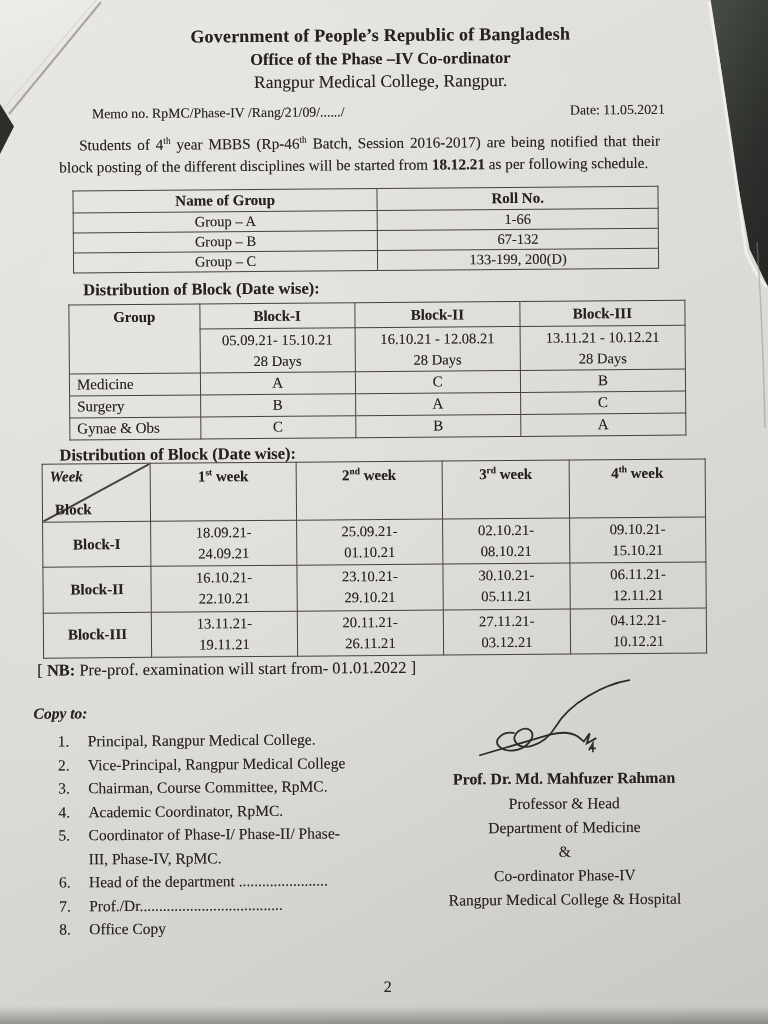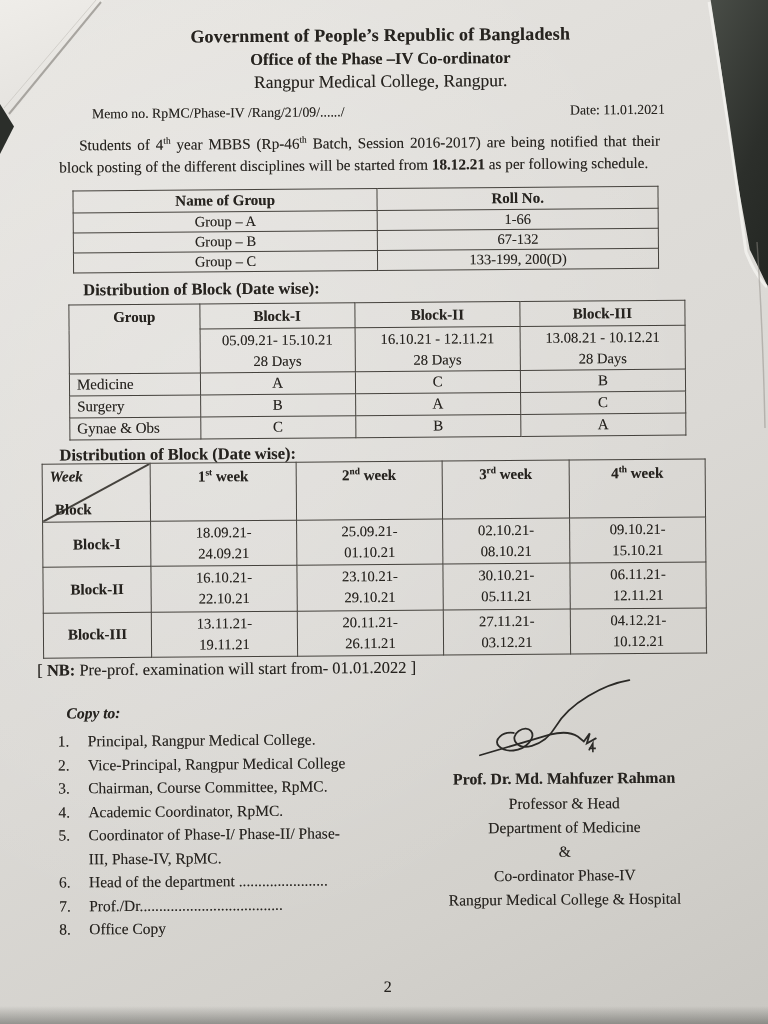--- a/index.html
+++ b/index.html
@@ -61,21 +61,21 @@
   .t-dist2 td.datecell { height:42px; font-size:14.6px; line-height:1.45; }
   .t-dist2 .blklabel { font-weight:bold; font-size:15px; }
   .corner-cell { position:relative; height:58px; }
   .corner-cell svg { position:absolute; inset:0; width:100%; height:100%; }
   .corner-top { position:absolute; top:4px; left:7px; font-weight:bold; font-style:italic; font-size:15px; }
   .corner-bottom { position:absolute; bottom:3px; left:12px; font-weight:bold; font-size:15px; }
 
   .nb-line { position:absolute; top:658px; left:36px; font-size:16.5px; }
   .nb-line b { font-weight:bold; }
 
-  .copy-title { position:absolute; top:702px; left:32px; font-size:15.5px; font-weight:bold; font-style:italic;margin-left:33px; }
+  .copy-title { position:absolute; top:702px; left:32px; font-size:15.5px; font-weight:bold; font-style:italic; }
   .copy-list { position:absolute; top:727px; left:56px; width:300px; }
   .copy-item { display:flex; font-size:15.5px; line-height:1.52; }
   .copy-num { width:30px; flex:0 0 30px; }
   .copy-text { width:262px; }
 
   .sig-block { position:absolute; top:768px; left:388px; width:348px; text-align:center; line-height:1.56; font-size:15.5px; }
   .sig-name { font-weight:bold; font-size:15.8px; }
   .sig-scribble { position:absolute; top:676px; left:468px; width:175px; height:100px; }
 
   .page-num { position:absolute; top:978px; left:0; width:100%; text-align:center; font-size:16px; }
@@ -98,21 +98,21 @@
 <div class="content">
 
   <div class="doc-header">
     <div class="l1">Government of People’s Republic of Bangladesh</div>
     <div class="l2">Office of the Phase –IV Co-ordinator</div>
     <div class="l3">Rangpur Medical College, Rangpur.</div>
   </div>
 
   <div class="memo-row">
     <span>Memo no. RpMC/Phase-IV /Rang/21/09/....../</span>
-    <span>Date: 11.01.2021</span>
+    <span>Date: 11.05.2021</span>
   </div>
 
   <p class="intro"><span class="indent"></span><span>Students of 4</span><sup>th</sup><span> year MBBS (Rp-46</span><sup>th</sup><span> Batch, Session 2016-2017) are being notified that their block posting of the different disciplines will be started from </span><b>18.12.21</b><span> as per following schedule.</span></p>
 
   <table class="t-group">
     <colgroup>
         <col style="width:52%">
         <col style="width:48%">
       </colgroup>
     <tbody>
@@ -150,25 +150,25 @@
       <th>Block-I</th>
       <th>Block-II</th>
       <th>Block-III</th>
     </tr>
     <tr class="dates">
       <td>
         <div>05.09.21- 15.10.21</div>
         <div>28 Days</div>
       </td>
       <td>
-        <div>16.10.21 - 12.11.21</div>
+        <div>16.10.21 - 12.08.21</div>
         <div>28 Days</div>
       </td>
       <td>
-        <div>13.08.21 - 10.12.21</div>
+        <div>13.11.21 - 10.12.21</div>
         <div>28 Days</div>
       </td>
     </tr>
     <tr class="datarow">
       <td class="rowlabel">Medicine</td>
       <td>A</td>
       <td>C</td>
       <td>B</td>
     </tr>
     <tr class="datarow">

